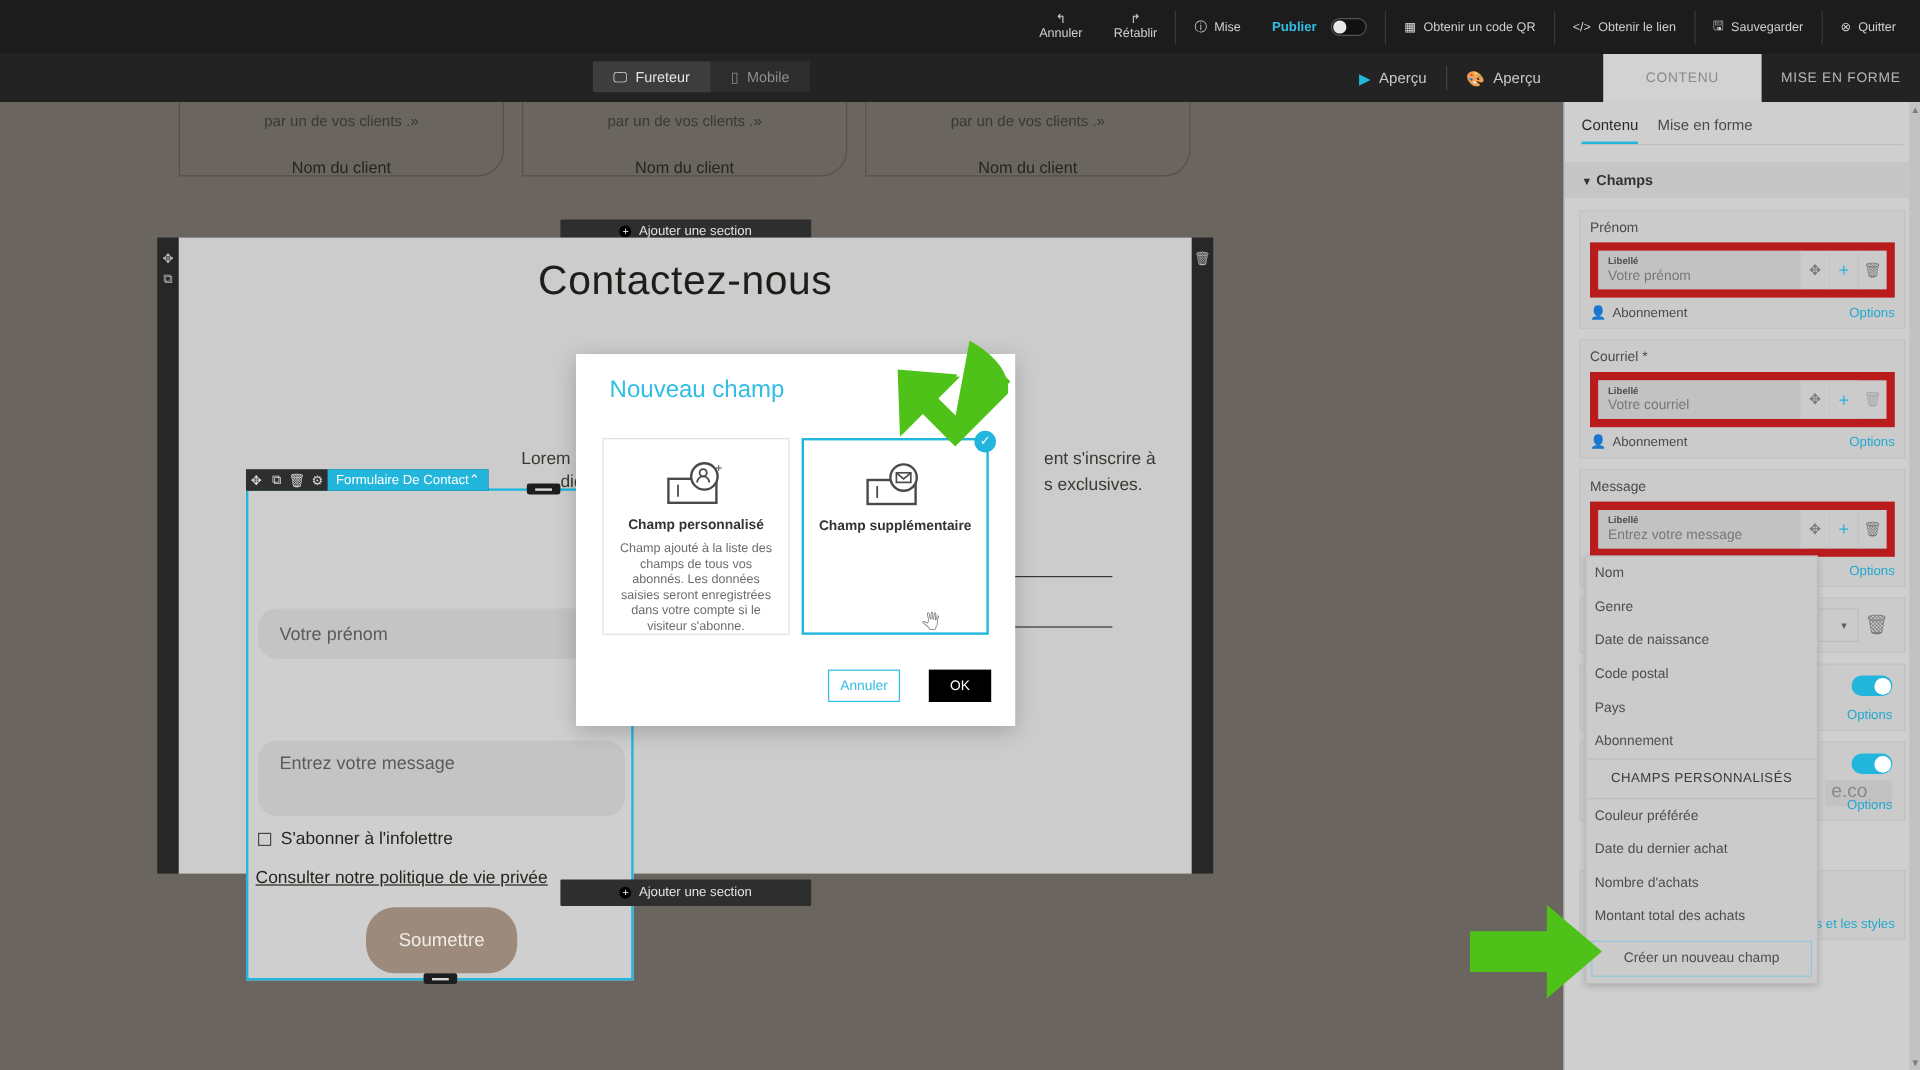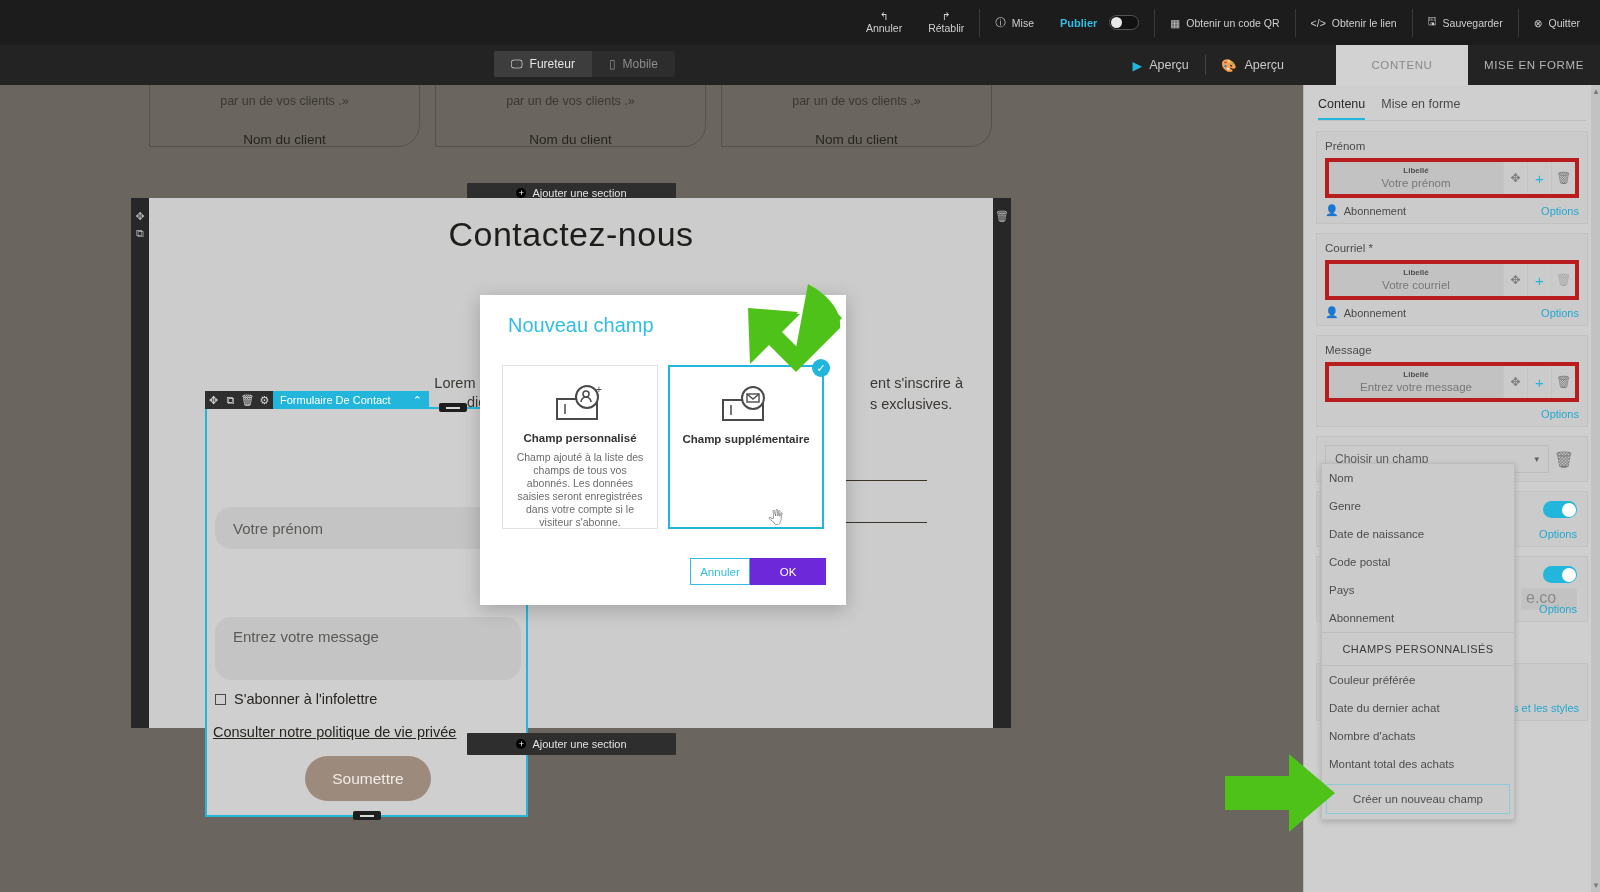--- a/index.html
+++ b/index.html
@@ -124,21 +124,21 @@
     position: absolute; top: 322px; left: 205px; width: 323px; height: 410px;
     border: 2px solid #22b6dc; background: #cfcfcf;
   }
   .widget-bar {
     position: absolute; top: -18px; left: -2px; height: 18px;
     display: flex; align-items: center; background: #2e2e2e;
   }
   .wb-ico { width: 17px; text-align: center; color: #d6d6d6; font-size: 11px; cursor: pointer; }
   .wb-label {
     background: #22b6dc; color: #fff; font-size: 11px; padding: 0 7px;
-    height: 18px; line-height: 18px; display: flex; align-items: center; gap: 22px;
+    height: 18px; line-height: 18px; display: flex; align-items: center; 
   }
   .handle {
     position: absolute; left: 50%; transform: translateX(-50%);
     width: 28px; height: 9px; background: #1e1e1e; border-radius: 2px;
   }
   .handle::after {
     content:''; position:absolute; left:7px; top:3.5px; width:14px; height:2px; background:#d8d8d8;
   }
 
   .f-input {
@@ -152,21 +152,21 @@
   .f-check {
     position: absolute; left: 8px; top: 282px; display: flex; align-items: center; gap: 8px;
     font-size: 14.5px; color: #27251f;
   }
   .chkbox { width: 11px; height: 11px; border: 1px solid #4a4845; background: transparent; }
   .f-privacy {
     position: absolute; left: 6px; top: 315px; font-size: 14.5px; color: #27251f;
     text-decoration: underline; cursor: pointer;
   }
   .f-submit {
-    position: absolute; left: 98px; top: 347px; width: 126px; height: 45px;
+    position: absolute; left: 98px; top: 347px; width: 126px; height: 55px;
     background: #9c8b7d; border-radius: 24px; color: #f1ece6; font-size: 15.5px;
     display: flex; align-items: center; justify-content: center; cursor: pointer;
   }
   .right-col-line {
     position: absolute; background: #3a342c; height: 1px; width: 155px; left: 772px;
   }
   .rcl-marker { position:absolute; width:1px; height:14px; background:#3a342c; left:571px; }
 
   
   .rpanel {
@@ -179,21 +179,21 @@
   .rp-tabline { height:1px; background:#bdbdbd; margin: 0 14px; }
   .rp-section-head {
     margin-top: 14px; background: #c6c6c6; padding: 8px 14px; font-size: 12px;
     color: #333; font-weight: bold; cursor: pointer;
   }
   .rp-body { padding: 10px 12px; }
   .field-card {
     border: 1px solid #c2c2c2; background: #cbcbcb; margin-bottom: 9px; padding: 8px 8px 6px 8px;
   }
   .fc-title { font-size: 11.5px; color: #4a4a4a; margin-bottom: 6px; }
-  .fc-row { display: flex; align-items: stretch; border: 4px solid #b91c1c; text-align: center; }
+  .fc-row { display: flex; align-items: stretch; border: 7px solid #b91c1c; }
   .fc-input {
     flex: 1; background: #c2c2c2; padding: 4px 8px;
   }
   .fc-lab { font-size: 8px; color: #4e4e4e; font-weight: bold; line-height: 10px; }
   .fc-val { font-size: 11.5px; color: #777; line-height: 14px; }
   .fc-btn {
     width: 24px; display: flex; align-items: center; justify-content: center;
     font-size: 12px; color: #7b7b7b; border-left: 1px solid #c5c5c5; background:#cbcbcb; cursor: pointer;
   }
   .fc-btn.blue { color: #22b6dc; font-size: 15px; }
@@ -264,21 +264,21 @@
   .opt-desc { font-size: 10.5px; color: #6c6c6c; line-height: 13px; margin-top: 7px; }
   .opt-check {
     position:absolute; right: -8px; top: -8px; width: 18px; height: 18px; border-radius: 50%;
     background: #22b6dc; color: #fff; font-size: 11px; line-height: 18px; text-align: center;
   }
   .mbtn {
     position:absolute; bottom: 20px; height: 27px; display:flex; align-items:center;
     justify-content:center; font-size: 11.5px; cursor: pointer;
   }
   #mbtn-cancel { right: 96px; width: 60px; border: 1px solid #31bde4; color: #31bde4; background:#fff;}
-  #mbtn-ok { right: 20px; width: 76px; background: #6d28d9; color: #fff; }
+  #mbtn-ok { right: 20px; width: 52px; background: #000000; color: #fff; }
 
   .cursor-hand { position:absolute; left: 768px; top: 508px; font-size: 14px; color:#555; z-index:60;}
 
   
   .arrow-svg { position:absolute; z-index: 70; pointer-events:none; }
 </style>
 </head>
 <body>
 
 <div id="app">
@@ -431,20 +431,24 @@
 
   </div>
 
   <div class="rpanel">
     <div class="rp-tabs">
       <div class="rp-tab active">Contenu</div>
       <div class="rp-tab">Mise en forme</div>
     </div>
     <div class="rp-tabline"></div>
 
+    <div class="rp-section-head">
+      <span style="font-size:9px">▼</span>
+      <span>Champs</span>
+    </div>
 
     <div class="rp-body">
 
       <div class="field-card">
         <div class="fc-title">Prénom</div>
         <div class="fc-row">
           <div class="fc-input">
             <div class="fc-lab">Libellé</div>
             <div class="fc-val">Votre prénom</div>
           </div>

